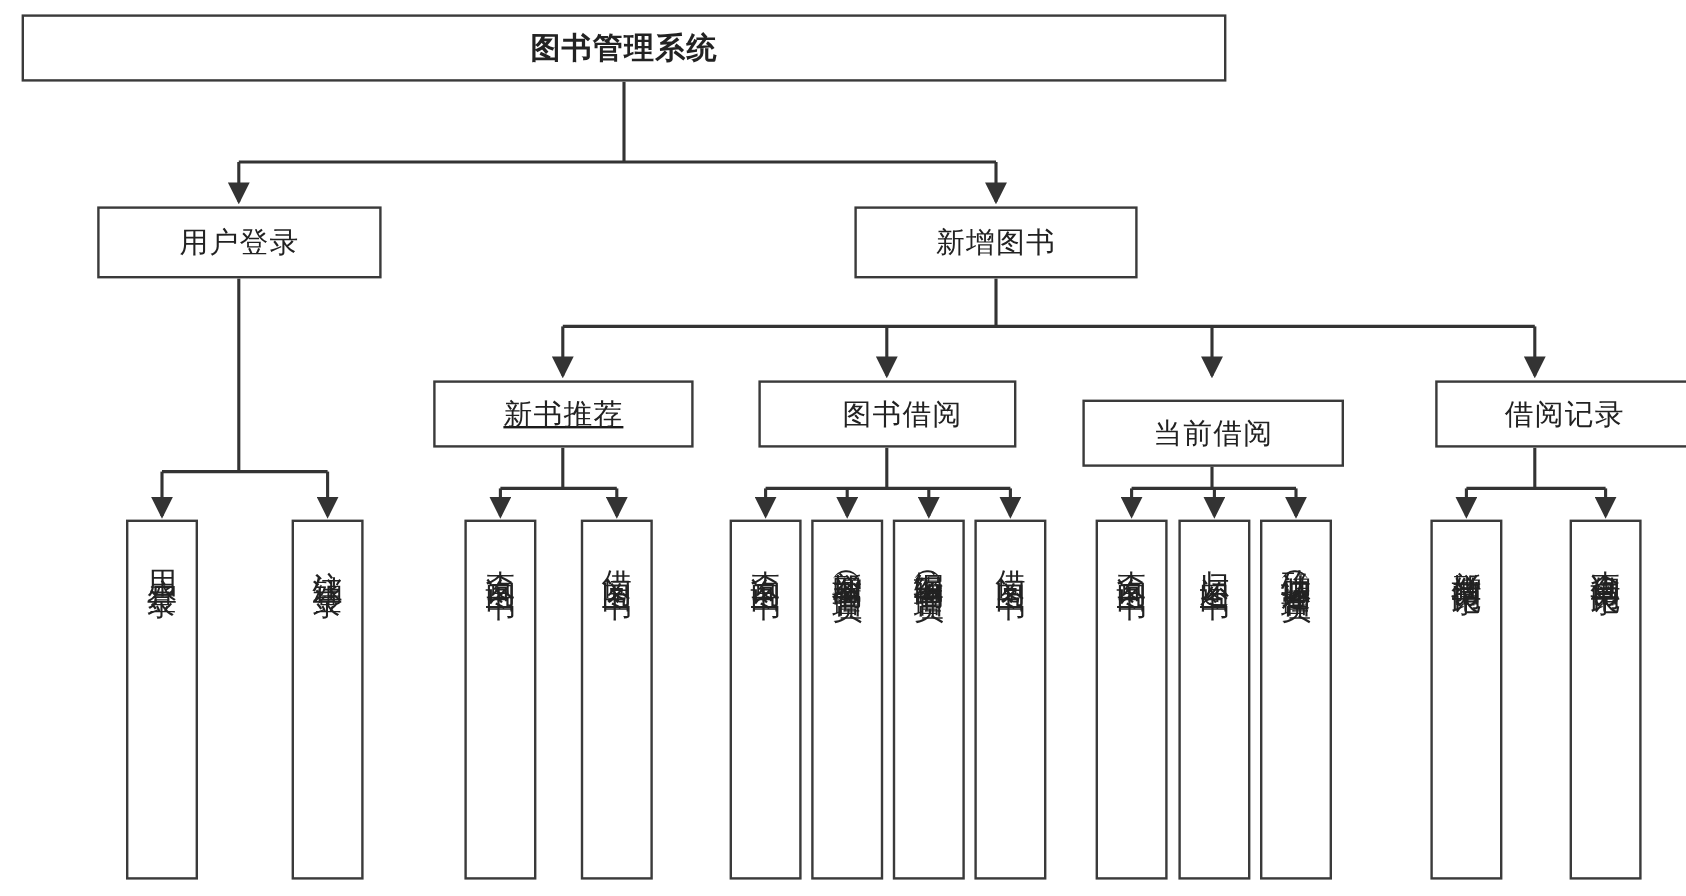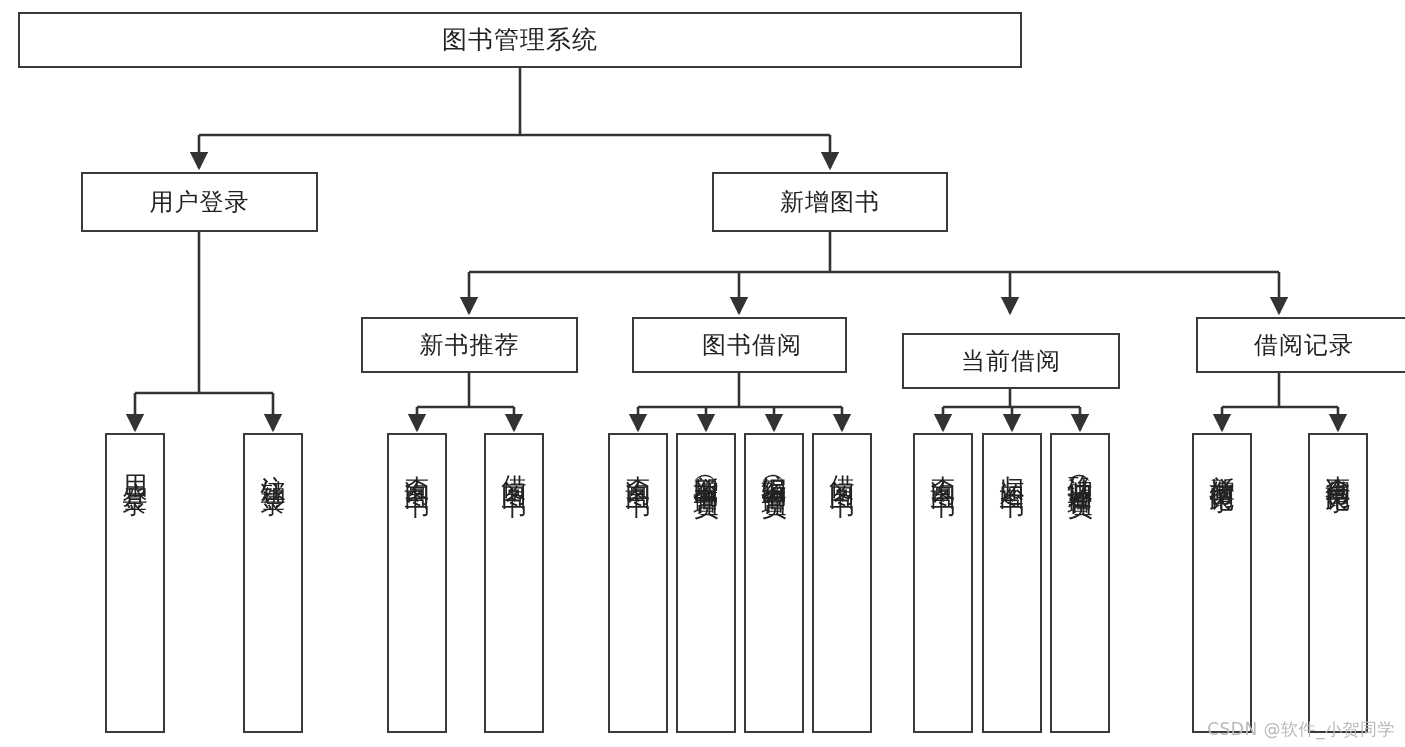--- a/index.html
+++ b/index.html
@@ -38,21 +38,21 @@
     text-align:center;
     line-height:1.12;
     color:#222222;
     white-space:nowrap;
   }
   
   .node.h .node-label{
     font-size:24px;
     letter-spacing:1px;
   }
-  #node-root .node-label{font-size:25px;}
+  #node-root .node-label{font-size:25px;font-weight:bold;}
   
   .node.v{
     align-items:flex-start;
     padding-top:20px;
   }
   .node.v .node-label{
     writing-mode:vertical-rl;
     text-orientation:upright;
     font-size:25px;
     line-height:1.0;
@@ -133,21 +133,21 @@
     <span class="node-label">图书管理系统</span>
   </div>
 
   <div class="node h" style="left:81px;top:172px;width:237px;height:60px;">
     <span class="node-label">用户登录</span>
   </div>
   <div class="node h" style="left:712px;top:172px;width:236px;height:60px;">
     <span class="node-label">新增图书</span>
   </div>
 
-  <div class="node h" style="left:361px;top:317px;width:217px;height:56px;">
+  <div class="node h" style="left:361px;top:317px;width:217px;height:56px;text-decoration:underline;">
     <span class="node-label">新书推荐</span>
   </div>
   <div class="node h" style="left:632px;top:317px;width:215px;height:56px;padding-left:25px;">
     <span class="node-label">图书借阅</span>
   </div>
   <div class="node h" style="left:902px;top:317px;width:218px;height:56px;margin-top:16px;">
     <span class="node-label">当前借阅</span>
   </div>
   <div class="node h" style="left:1172px;top:317px;width:216px;height:56px;margin-left:24px;">
     <span class="node-label">借阅记录</span>
@@ -190,15 +190,14 @@
     <span class="node-label">确认归还（管理员）</span>
   </div>
 
   <div class="node v tall" style="left:1192px;top:433px;width:60px;height:300px;">
     <span class="node-label">新增借阅记录</span>
   </div>
   <div class="node v tall" style="left:1308px;top:433px;width:60px;height:300px;">
     <span class="node-label">查询借阅记录</span>
   </div>
 
-  <div id="watermark">CSDN @软件_小贺同学</div>
 
 </div>
 
 </body></html>

